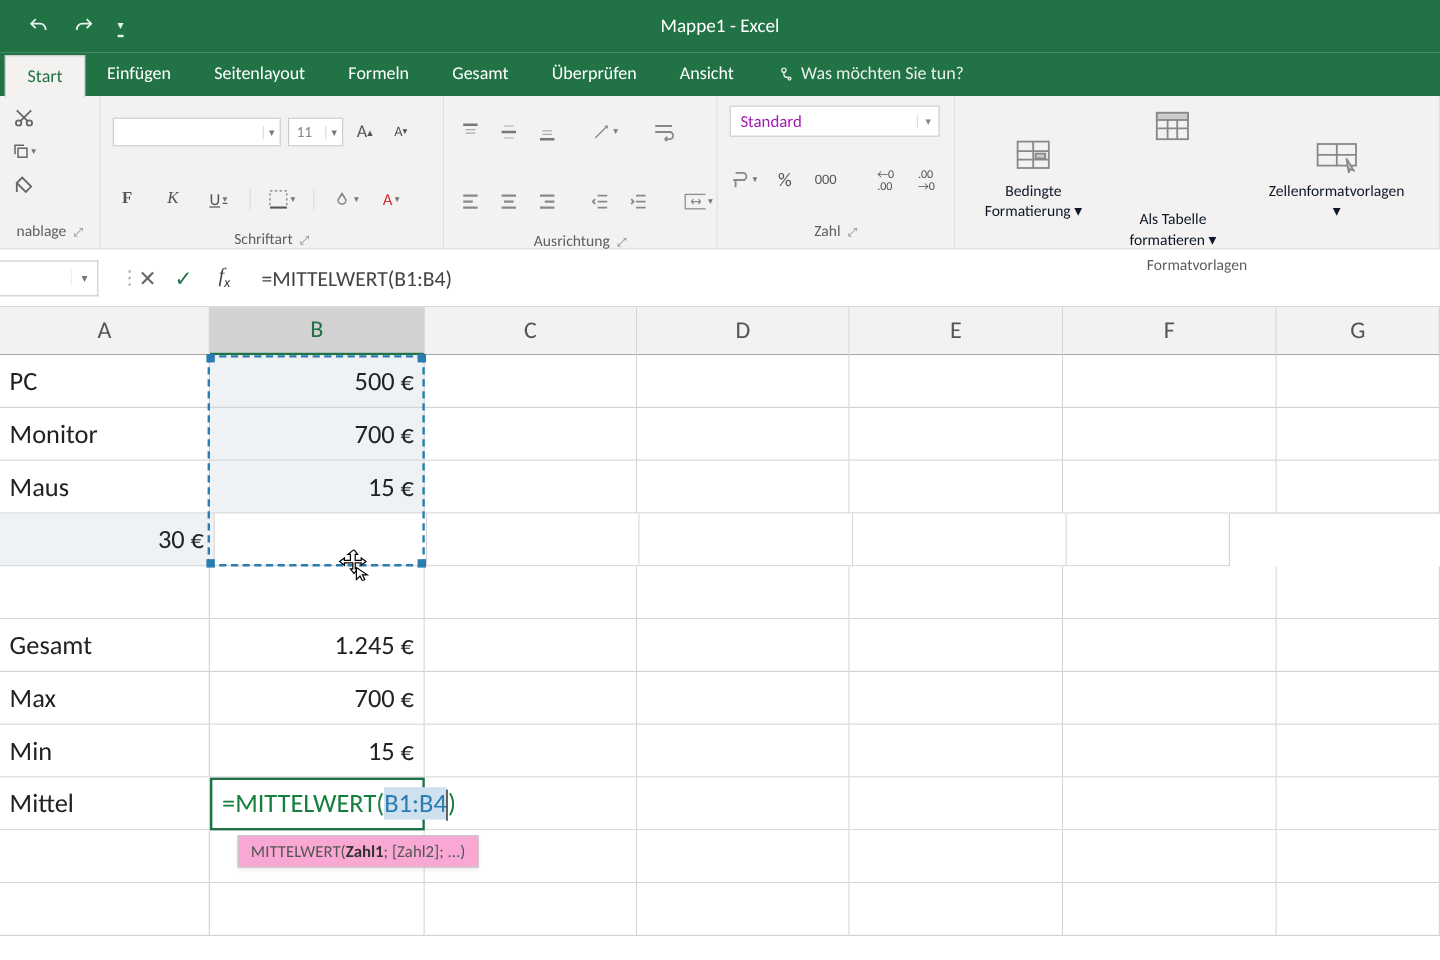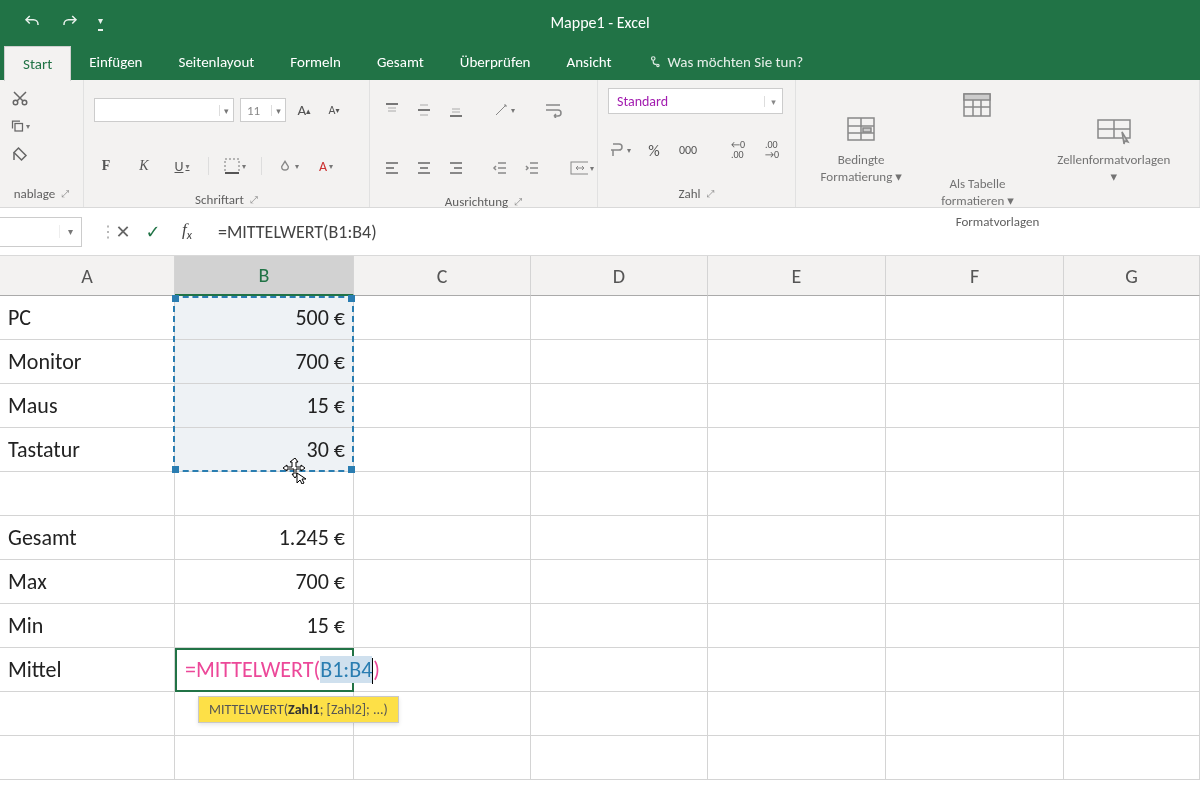--- a/index.html
+++ b/index.html
@@ -40,21 +40,21 @@
 
   .smallbtn { width: 24px; height: 22px; display: inline-flex; align-items: center; justify-content: center; color: #555; font-size: 14px; }
   .smallbtn .caret { margin-left:2px; }
 
   
   .numfmt { width: 175px; height: 26px; border: 1px solid #ccc; background: #fff; display: flex; align-items: center; }
   .numfmt span { flex: 1; padding: 0 8px; font-size: 14px; color: #a21caf; }
   .numfmt .dd { width: 18px; border-left: 1px solid #ddd; text-align: center; font-size: 9px; color: #888; }
 
   
-  .bigbtn { display: flex; flex-direction: column; align-items: center; justify-content: center; width: 110px; color: #737373; font-size: 13px; line-height: 1.3; text-align: center; }
+  .bigbtn { display: flex; flex-direction: column; align-items: center; justify-content: center; width: 110px; color: #0f172a; font-size: 13px; line-height: 1.3; text-align: center; }
   .bigbtn .ico { width: 36px; height: 36px; margin-bottom: 4px; display:flex; align-items:center; justify-content:center;}
   .bigbtn.wide { width: 150px; }
 
   
   .fxbar { height: 48px; border-bottom: 1px solid #d9d9d9; display: flex; align-items: center; background: #fff; }
   .namebox { width: 82px; height: 30px; border: 1px solid #ccc; border-left: none; display: flex; align-items: center; margin-right: 10px; }
   .namebox .dd { width: 22px; text-align: center; font-size: 10px; color: #777; border-left: 1px solid #eee; }
   .fx-sep { width: 6px; text-align:center; color:#aaa; padding:0 8px; }
   .fx-cancel, .fx-enter { width: 30px; text-align: center; font-size: 18px; color: #666; }
   .fx-enter { color: #217346; }
@@ -81,27 +81,27 @@
   .cG { width: 136px; }
 
   
   .marquee { position: absolute; border: 2px dashed #2a7db1; pointer-events: none; animation: march 0s linear infinite; }
   .marquee .handle { position:absolute; width:7px; height:7px; background:#2a7db1; }
   .marquee .tl{top:-3px;left:-3px;} .marquee .tr{top:-3px;right:-3px;} .marquee .bl{bottom:-3px;left:-3px;} .marquee .br{bottom:-3px;right:-3px;}
 
   
   .editing { border: 2px solid #217346; background: #fff; z-index: 2; font-size: 22px; }
   .editing .txt { white-space: pre; }
-  .editing .fn  { color: #ec4899; }
+  .editing .fn  { color: #15803d; }
   .editing .ref { color: #2a7db1; }
   .editing .ref.sel { background: #cfe0ee; }
   .editing .cursor { display:inline-block; width:1px; height:26px; background:#000; vertical-align:middle; }
 
   
-  .fntooltip { position: absolute; background: #fde047; border: 1px solid #c8c8c8; box-shadow: 0 2px 4px rgba(0,0,0,.1); font-size: 14px; padding: 4px 10px; color: #555; }
+  .fntooltip { position: absolute; background: #f9a8d4; border: 1px solid #c8c8c8; box-shadow: 0 2px 4px rgba(0,0,0,.1); font-size: 14px; padding: 4px 10px; color: #555; }
   .fntooltip b { color: #333; }
 
   
   .move-cursor { position:absolute; pointer-events:none; }
   .move-cursor svg { display:block; }
 </style>
 </head>
 <body>
 
 <div class="titlebar">
@@ -432,21 +432,20 @@
   <div class="row">
       <div class="cell cA">Maus</div>
       <div class="cell cB r marqA">15 €</div>
       <div class="cell cC"></div>
       <div class="cell cD"></div>
       <div class="cell cE"></div>
       <div class="cell cF"></div>
       <div class="cell cG"></div>
     </div>
   <div class="row">
-      <div class="cell cA">Tastatur</div>
       <div class="cell cB r marqA">30 €</div>
       <div class="cell cC"></div>
       <div class="cell cD"></div>
       <div class="cell cE"></div>
       <div class="cell cF"></div>
       <div class="cell cG"></div>
     </div>
 
   <div class="row">
       <div class="cell cA"></div>

